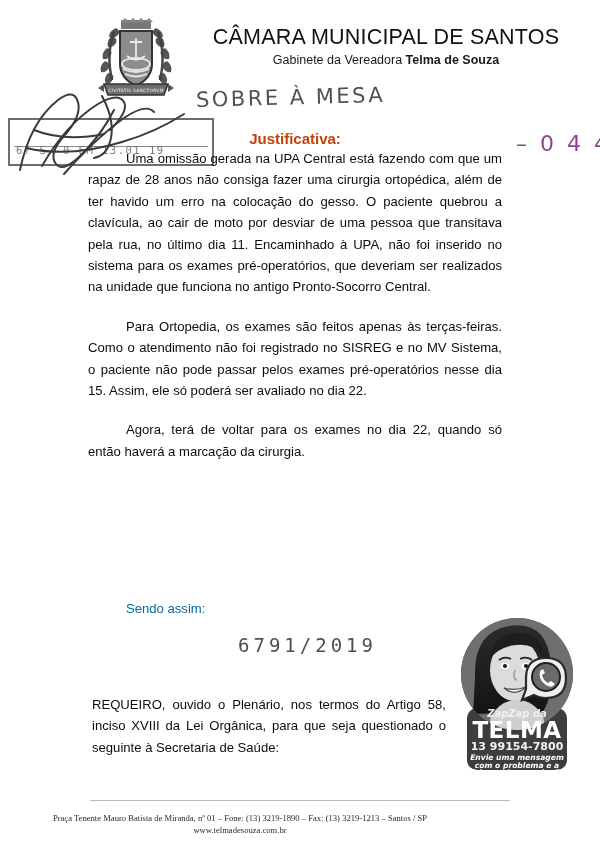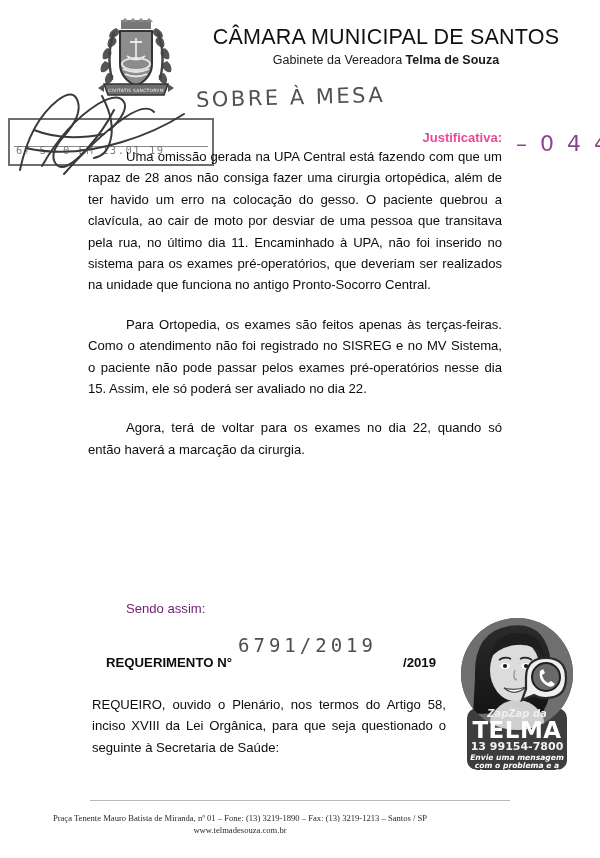--- a/index.html
+++ b/index.html
@@ -136,43 +136,43 @@
   }
 
   
   .body-text {
     position: absolute;
     left: 88px;
     top: 130px;
     width: 414px;
   }
   .sec-title {
-    font-size: 13px;
+    font-size: 15px;
     font-weight: bold;
-    text-align: right;
+    text-align: center;
     margin: 0 0 1px 0;
-    color: #ec4899;
+    color: #c2410c;
   }
   p.para {
     font-size: 13.1px;
     line-height: 21.4px;
     text-align: justify;
     text-indent: 38px;
     margin: 0 0 18px 0;
     color: #0d0d0d;
     hyphens: none;
   }
   p.para:last-child { margin-bottom: 0; }
 
   .sendo-assim {
     position: absolute;
     left: 126px;
     top: 601px;
     font-size: 13.1px;
-    color: #701a75;
+    color: #0369a1;
   }
 
   .req-line {
     position: absolute;
     left: 106px;
     top: 655px;
     width: 330px;
     font-size: 13.2px;
     font-weight: bold;
     color: #0d0d0d;
@@ -313,24 +313,20 @@
     <div class="sec-title">Justificativa:</div>
     <p class="para">Uma omissão gerada na UPA Central está fazendo com que um rapaz de 28 anos não consiga fazer uma cirurgia ortopédica, além de ter havido um erro na colocação do gesso. O paciente quebrou a clavícula, ao cair de moto por desviar de uma pessoa que transitava pela rua, no último dia 11. Encaminhado à UPA, não foi inserido no sistema para os exames pré-operatórios, que deveriam ser realizados na unidade que funciona no antigo Pronto-Socorro Central.</p>
     <p class="para">Para Ortopedia, os exames são feitos apenas às terças-feiras. Como o atendimento não foi registrado no SISREG e no MV Sistema, o paciente não pode passar pelos exames pré-operatórios nesse dia 15. Assim, ele só poderá ser avaliado no dia 22.</p>
     <p class="para">Agora, terá de voltar para os exames no dia 22, quando só então haverá a marcação da cirurgia.</p>
   </div>
 
   <div class="sendo-assim">Sendo assim:</div>
 
   <div class="stamp-number">6791/2019</div>
 
-  <div class="req-line">
-    <span class="req-label">REQUERIMENTO N°</span>
-    <span class="req-year">/2019</span>
-  </div>
 
   <div class="closing">
     <p>REQUEIRO, ouvido o Plenário, nos termos do Artigo 58, inciso XVIII da Lei Orgânica, para que seja questionado o seguinte à Secretaria de Saúde:</p>
   </div>
 
   <div class="badge">
     <svg viewBox="0 0 124 168" xmlns="http://www.w3.org/2000/svg">
       <defs>
         <clipPath id="circClip">
             <circle cx="62" cy="62" r="56"></circle>

